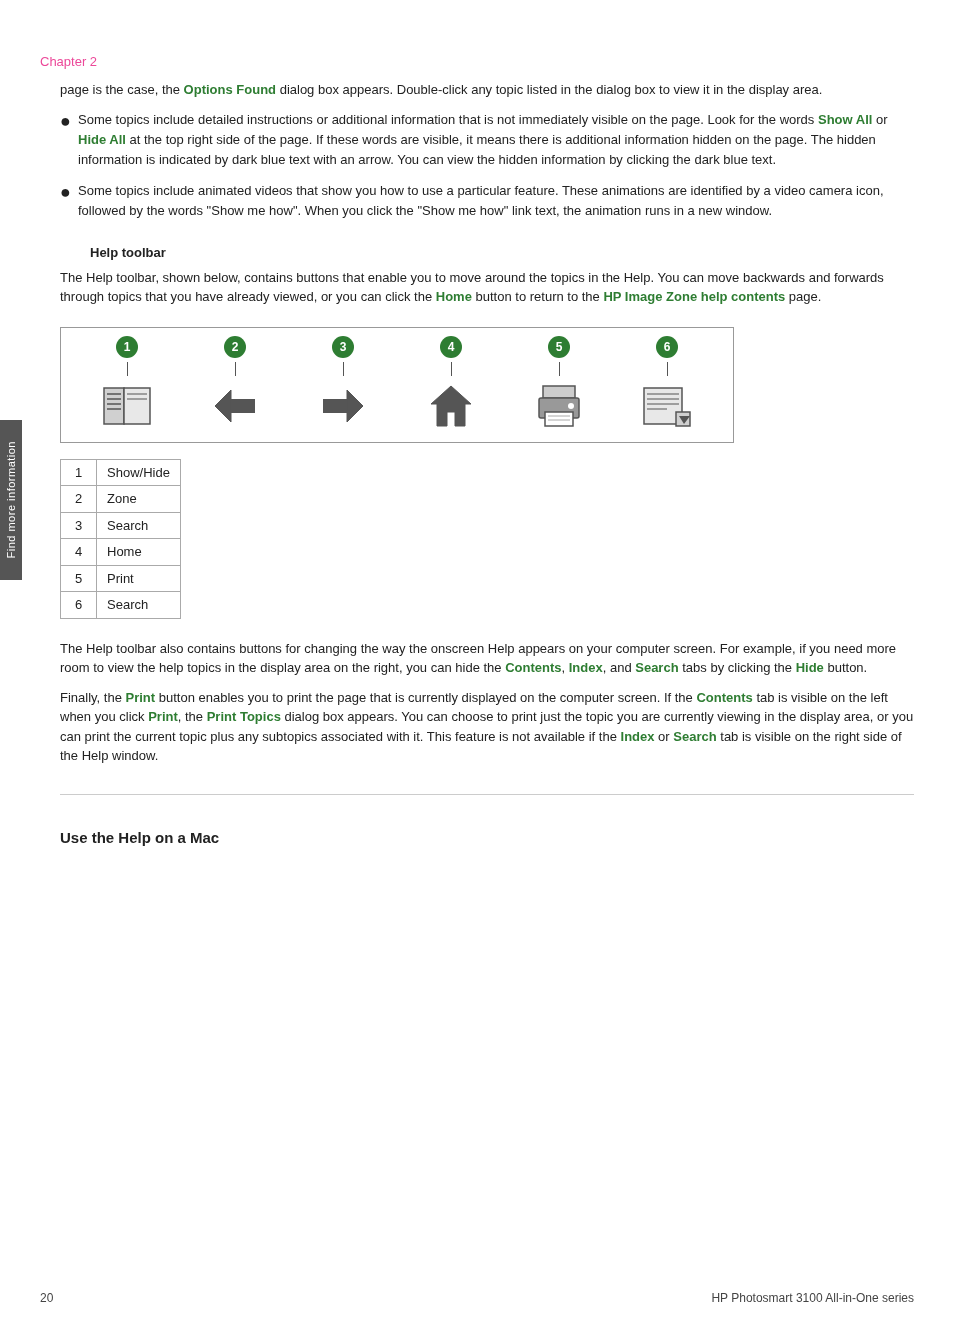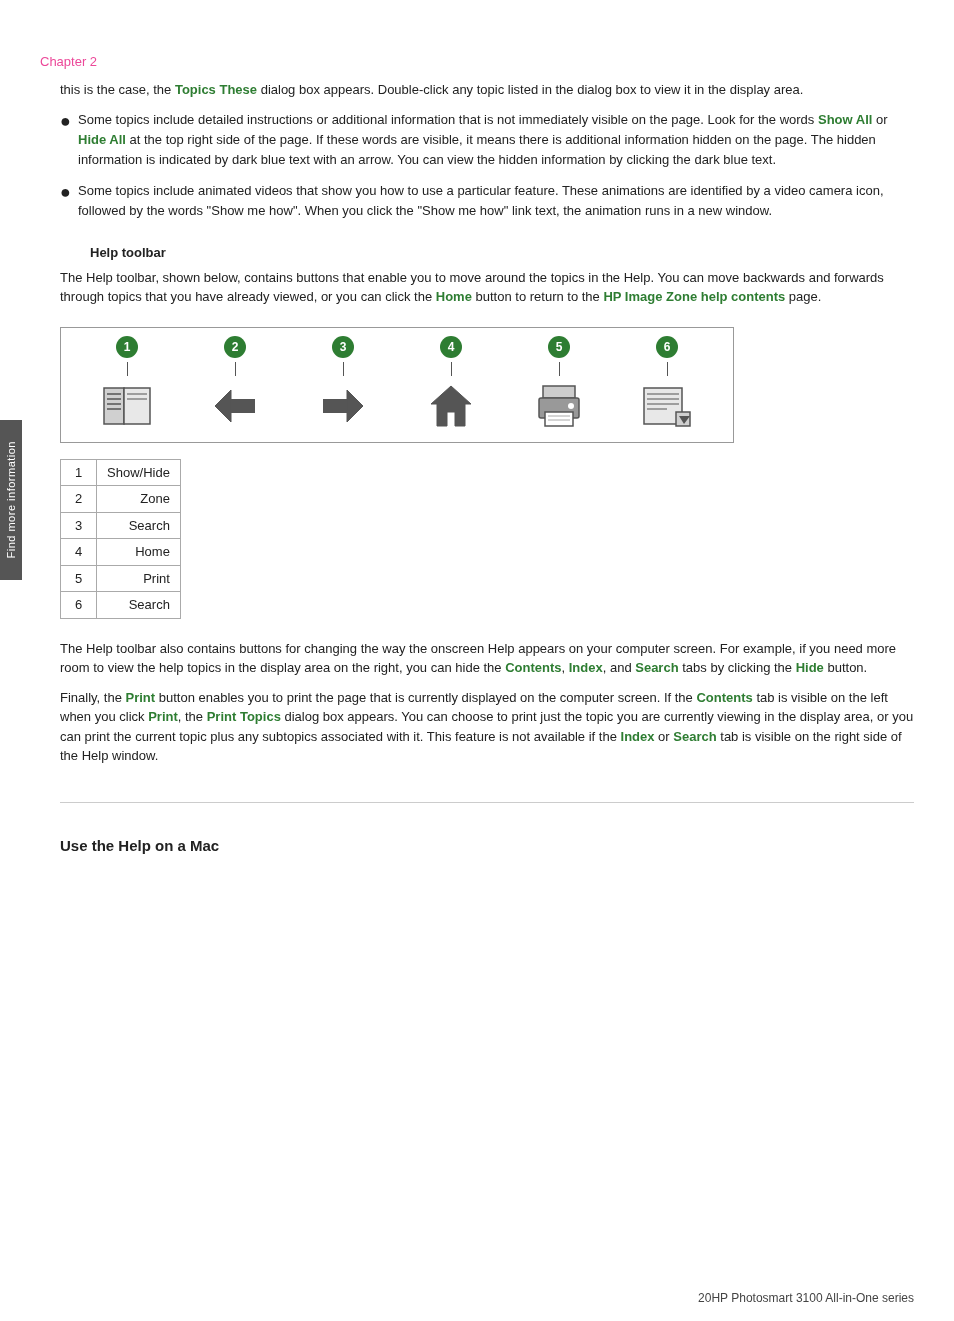--- a/index.html
+++ b/index.html
@@ -166,34 +166,33 @@
     
     .ref-table {
       border-collapse: collapse;
       margin: 12px 0 20px 0;
     }
     .ref-table td {
       border: 1px solid #aaa;
       padding: 3px 10px;
       font-size: 13px;
       line-height: 1.5;
-      text-align: right;
     }
     .ref-table td:first-child {
       text-align: center;
       width: 36px;
     }
 
     .footer-bar {
       position: absolute;
       bottom: 16px;
       left: 40px;
       right: 40px;
       display: flex;
-      justify-content: flex-end;
+      justify-content: space-between;
       align-items: flex-end;
       font-size: 12px;
       color: #444;
     }
 
     .line-connector {
       display: flex;
       flex-direction: column;
       align-items: center;
     }
@@ -212,22 +211,22 @@
   <div class="side-tab">
     <span class="side-tab-text">Find more information</span>
   </div>
 
   <div class="chapter-label">Chapter 2</div>
 
   <div class="main-content">
 
     <div class="text-block">
       <p>
-        <span>this is the case, the</span>
-        <span class="green-link">Topics These</span>
+        <span>page is the case, the</span>
+        <span class="green-link">Options Found</span>
         <span>dialog box appears. Double-click any topic listed in the dialog box to view it in the display area.</span>
       </p>
     </div>
 
     <ul class="bullet-list">
       <li>
         <span class="bullet">●</span>
         <span class="li-text">
           Some topics include detailed instructions or additional information that is not immediately visible on the page. Look for the words <span class="green-link">Show All</span> or <span class="green-link">Hide All</span> at the top right side of the page. If these words are visible, it means there is additional information hidden on the page. The hidden information is indicated by dark blue text with an arrow. You can view the hidden information by clicking the dark blue text.
         </span>
@@ -381,21 +380,21 @@
     </table>
 
     <p class="text-block">
       The Help toolbar also contains buttons for changing the way the onscreen Help appears on your computer screen. For example, if you need more room to view the help topics in the display area on the right, you can hide the <span class="green-link">Contents</span>, <span class="green-link">Index</span>, and <span class="green-link">Search</span> tabs by clicking the <span class="green-link">Hide</span> button.
     </p>
 
     <p class="text-block">
       Finally, the <span class="green-link">Print</span> button enables you to print the page that is currently displayed on the computer screen. If the <span class="green-link">Contents</span> tab is visible on the left when you click <span class="green-link">Print</span>, the <span class="green-link">Print Topics</span> dialog box appears. You can choose to print just the topic you are currently viewing in the display area, or you can print the current topic plus any subtopics associated with it. This feature is not available if the <span class="green-link">Index</span> or <span class="green-link">Search</span> tab is visible on the right side of the Help window.
     </p>
 
-    <div style="margin-top: 36px; padding-top: 4px; border-top: 1px solid #ccc;">
+    <div style="margin-top: 28px; padding-top: 4px; border-top: 1px solid #ccc;">
       <div class="section-heading-large">Use the Help on a Mac</div>
     </div>
 
   </div>
 
   <div class="footer-bar">
     <span>20</span>
     <span>HP Photosmart 3100 All-in-One series</span>
   </div>
 

